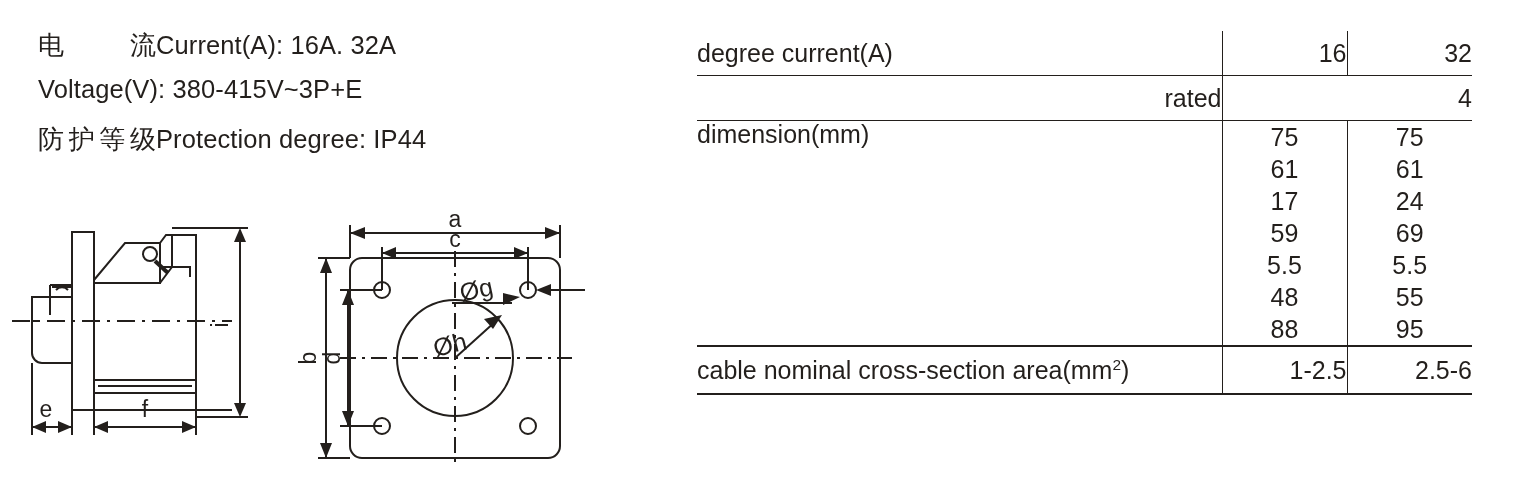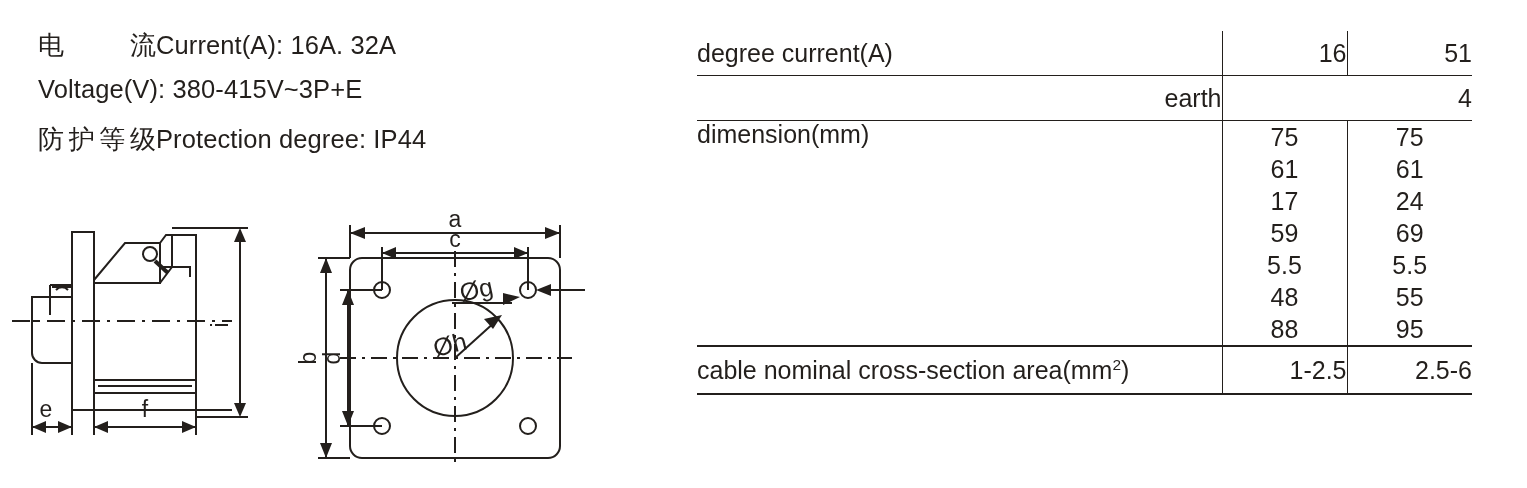--- a/index.html
+++ b/index.html
@@ -262,25 +262,25 @@
       <col class="c-label">
         <col class="c-v1">
         <col class="c-v2">
     </colgroup>
     <tbody>
 
 
       <tr class="r-rated">
         <td class="lbl rule-thin">degree current(A)</td>
         <td class="val rule-thin vl">16</td>
-        <td class="val rule-thin vl">51</td>
+        <td class="val rule-thin vl">32</td>
       </tr>
 
       <tr class="r-pole">
-        <td class="sub rule-thin">earth</td>
+        <td class="sub rule-thin">rated</td>
         <td class="val rule-thin vl" colspan="2">4</td>
       </tr>
 
       <tr>
         <td colspan="3" style="padding:0;">
           <table id="dim-outer" style="width:775px;border-collapse:collapse;table-layout:fixed;">
             <colgroup>
               <col style="width:525px;">
                 <col style="width:125px;">
                 <col style="width:125px;">

